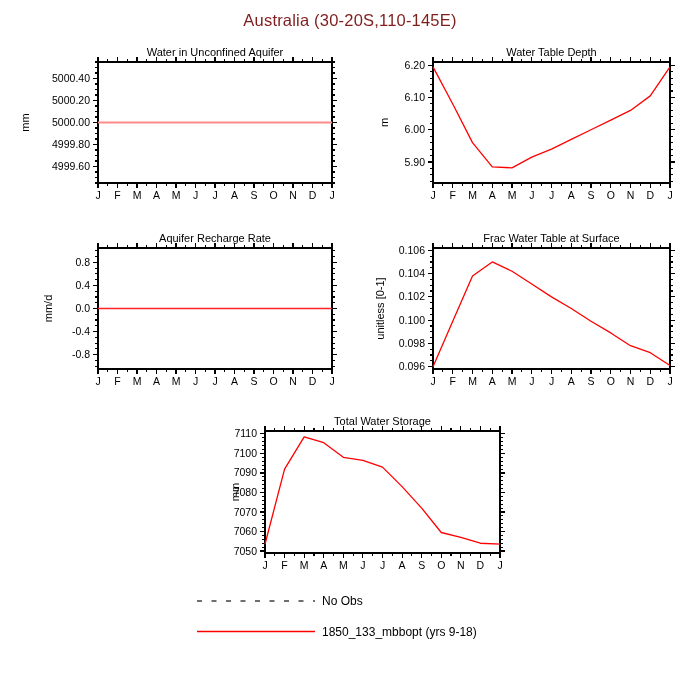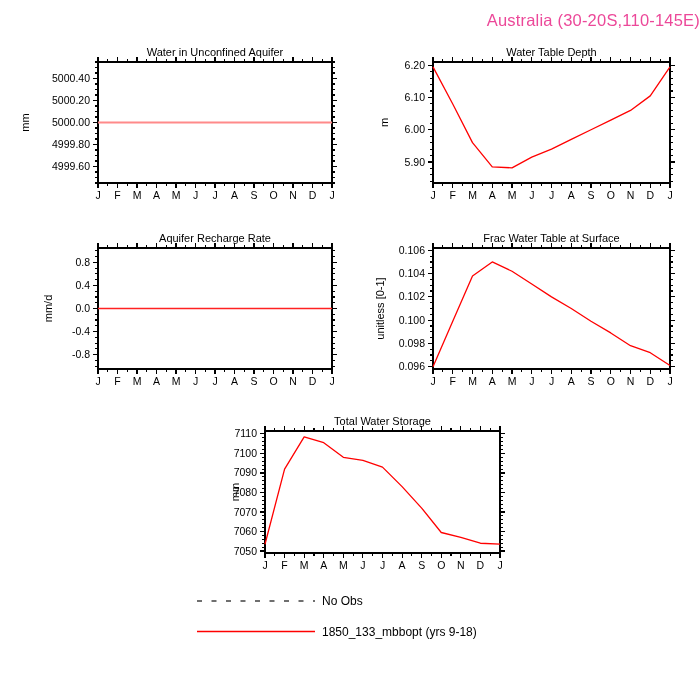--- a/index.html
+++ b/index.html
@@ -1,22 +1,22 @@
 <!DOCTYPE html>
 <html><head>
 <meta charset="utf-8">
 <style>
   html,body{margin:0;padding:0;background:#ffffff;}
   #stage{
     position:relative;width:700px;height:700px;background:#ffffff;overflow:hidden;
     font-family:"Liberation Sans", sans-serif;
   }
   #main-title{
-    position:absolute;top:11px;left:0;width:700px;text-align:right;
-    font-size:16.5px;color:#ec4899;letter-spacing:0.2px;
+    position:absolute;top:11px;left:0;width:700px;text-align:center;
+    font-size:16.5px;color:#7f1d1d;letter-spacing:0.2px;
   }
   svg{position:absolute;top:0;left:0;}
   text{font-family:"Liberation Sans", sans-serif;fill:#000;}
 </style>
 </head>
 <body>
 
 <div id="stage">
   <div id="main-title">Australia (30-20S,110-145E)</div>
   <svg id="charts" width="700" height="700" viewBox="0 0 700 700">

